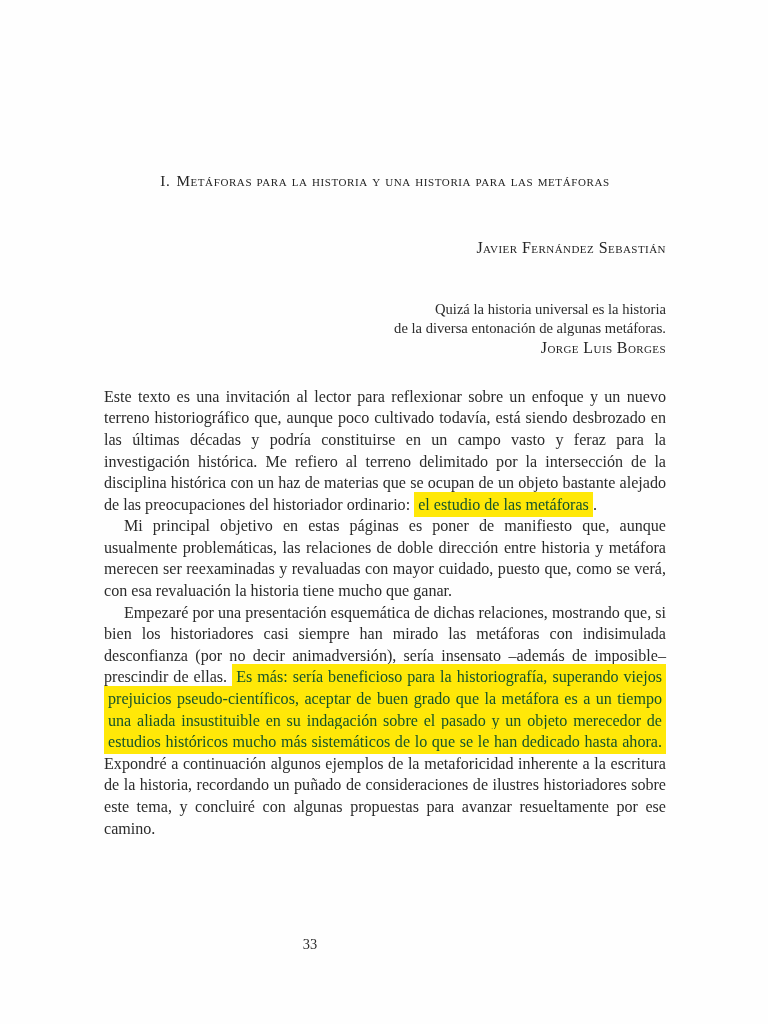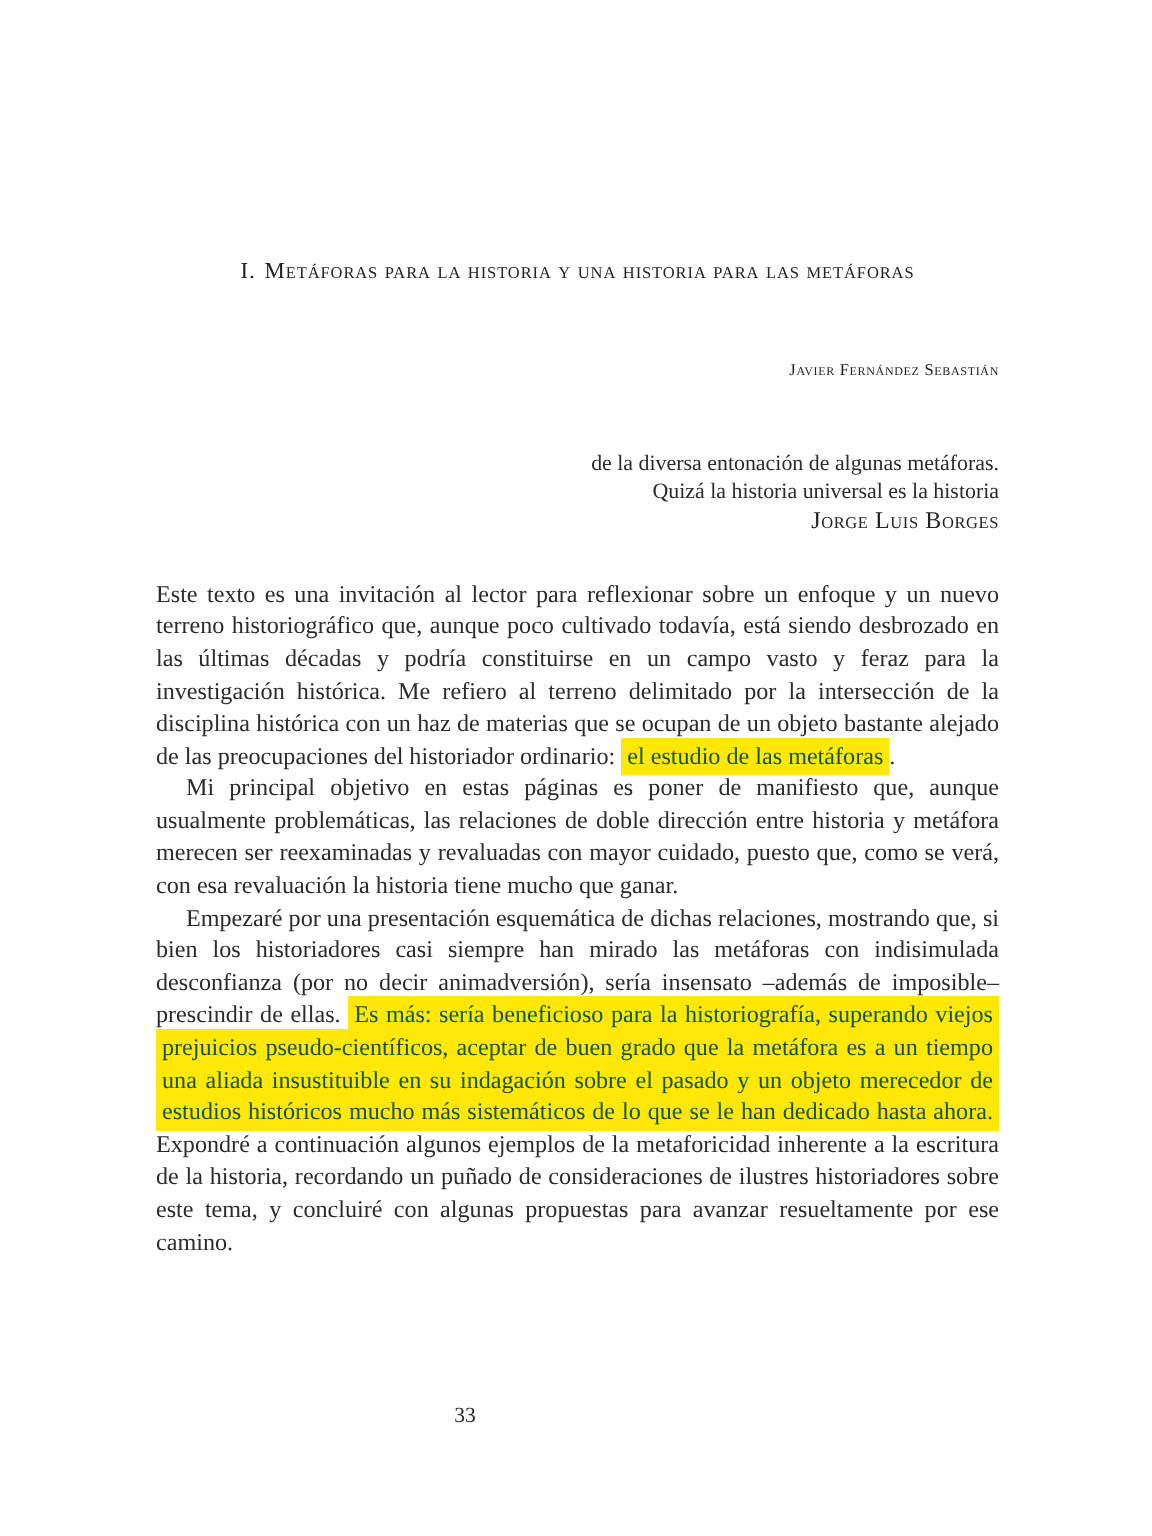--- a/index.html
+++ b/index.html
@@ -48,21 +48,21 @@
 
   
   .author-block {
     margin-top: 46px;
     text-align: right;
     line-height: 19.5px;
   }
   .author-name {
     display: block;
     font-variant: small-caps;
-    font-size: 11px;
+    font-size: 16px;
     letter-spacing: 0.45px;
     color: #242424;
   }
   .author-affiliation {
     display: block;
     font-size: 15.4px;
     color: #2b2b2b;
   }
 
   
@@ -129,22 +129,22 @@
 
     <h1 class="chapter-title">
       <span class="numeral">I.</span><span>Metáforas para la historia y una historia para las metáforas</span>
     </h1>
 
     <div class="author-block">
       <span class="author-name">Javier Fernández Sebastián</span>
     </div>
 
     <div class="epigraph">
+      <span class="epigraph-line">Quizá la historia universal es la historia</span>
       <span class="epigraph-line">de la diversa entonación de algunas metáforas.</span>
-      <span class="epigraph-line">Quizá la historia universal es la historia</span>
       <span class="epigraph-source">Jorge Luis Borges</span>
     </div>
 
     <div class="body-text">
 
       <p><span>Este texto es una invitación al lector para reflexionar sobre un enfoque y un nuevo terreno historiográfico que, aunque poco cultivado todavía, está siendo desbrozado en las últimas décadas y podría constituirse en un campo vasto y feraz para la investigación histórica. Me refiero al terreno delimitado por la intersección de la disciplina histórica con un haz de materias que se ocupan de un objeto bastante alejado de las preocupaciones del historiador ordinario: </span><mark class="hl">el estudio de las metáforas</mark><span>.</span></p>
 
       <p class="indented">Mi principal objetivo en estas páginas es poner de manifiesto que, aunque usualmente problemáticas, las relaciones de doble dirección entre historia y metáfora merecen ser reexaminadas y revaluadas con mayor cuidado, puesto que, como se verá, con esa revaluación la historia tiene mucho que ganar.</p>
 
       <p class="indented"><span>Empezaré por una presentación esquemática de dichas relaciones, mostrando que, si bien los historiadores casi siempre han mirado las metáforas con indisimulada desconfianza (por no decir animadversión), sería insensato –además de imposible– prescindir de ellas. </span><mark class="hl">Es más: sería beneficioso para la historiografía, superando viejos prejuicios pseudo-científicos, aceptar de buen grado que la metáfora es a un tiempo una aliada insustituible en su indagación sobre el pasado y un objeto merecedor de estudios históricos mucho más sistemáticos de lo que se le han dedicado hasta ahora.</mark><span> Expondré a continuación algunos ejemplos de la metaforicidad inherente a la escritura de la historia, recordando un puñado de consideraciones de ilustres historiadores sobre este tema, y concluiré con algunas propuestas para avanzar resueltamente por ese camino.</span></p>

